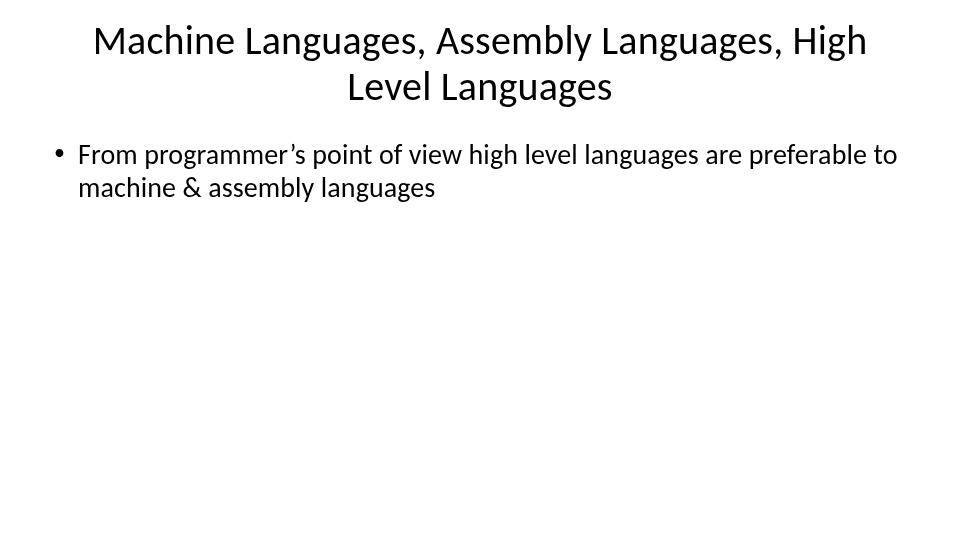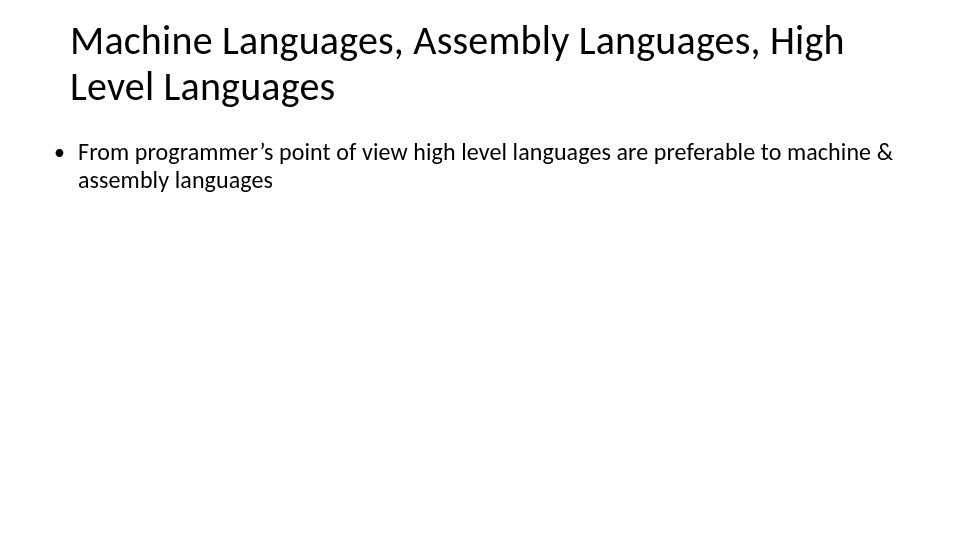--- a/index.html
+++ b/index.html
@@ -16,33 +16,33 @@
       overflow: hidden;
     }
     .slide {
       width: 100%;
       height: 100%;
       padding: 18px 40px 0 40px;
     }
     .title {
       font-size: 40px;
       font-weight: 400;
-      text-align: left;
+      text-align: center;
       line-height: 1.15;
       margin: 0 auto 28px auto;
       max-width: 820px;
       letter-spacing: 0.2px;
     }
     .bullets {
       list-style: none;
       padding-left: 10px;
     }
     .bullets li {
       position: relative;
-      font-size: 24px;
+      font-size: 28px;
       line-height: 1.18;
       padding-left: 28px;
       margin-bottom: 4px;
       letter-spacing: 0.1px;
     }
     .bullets li::before {
       content: "•";
       position: absolute;
       left: 4px;
       top: 0;

